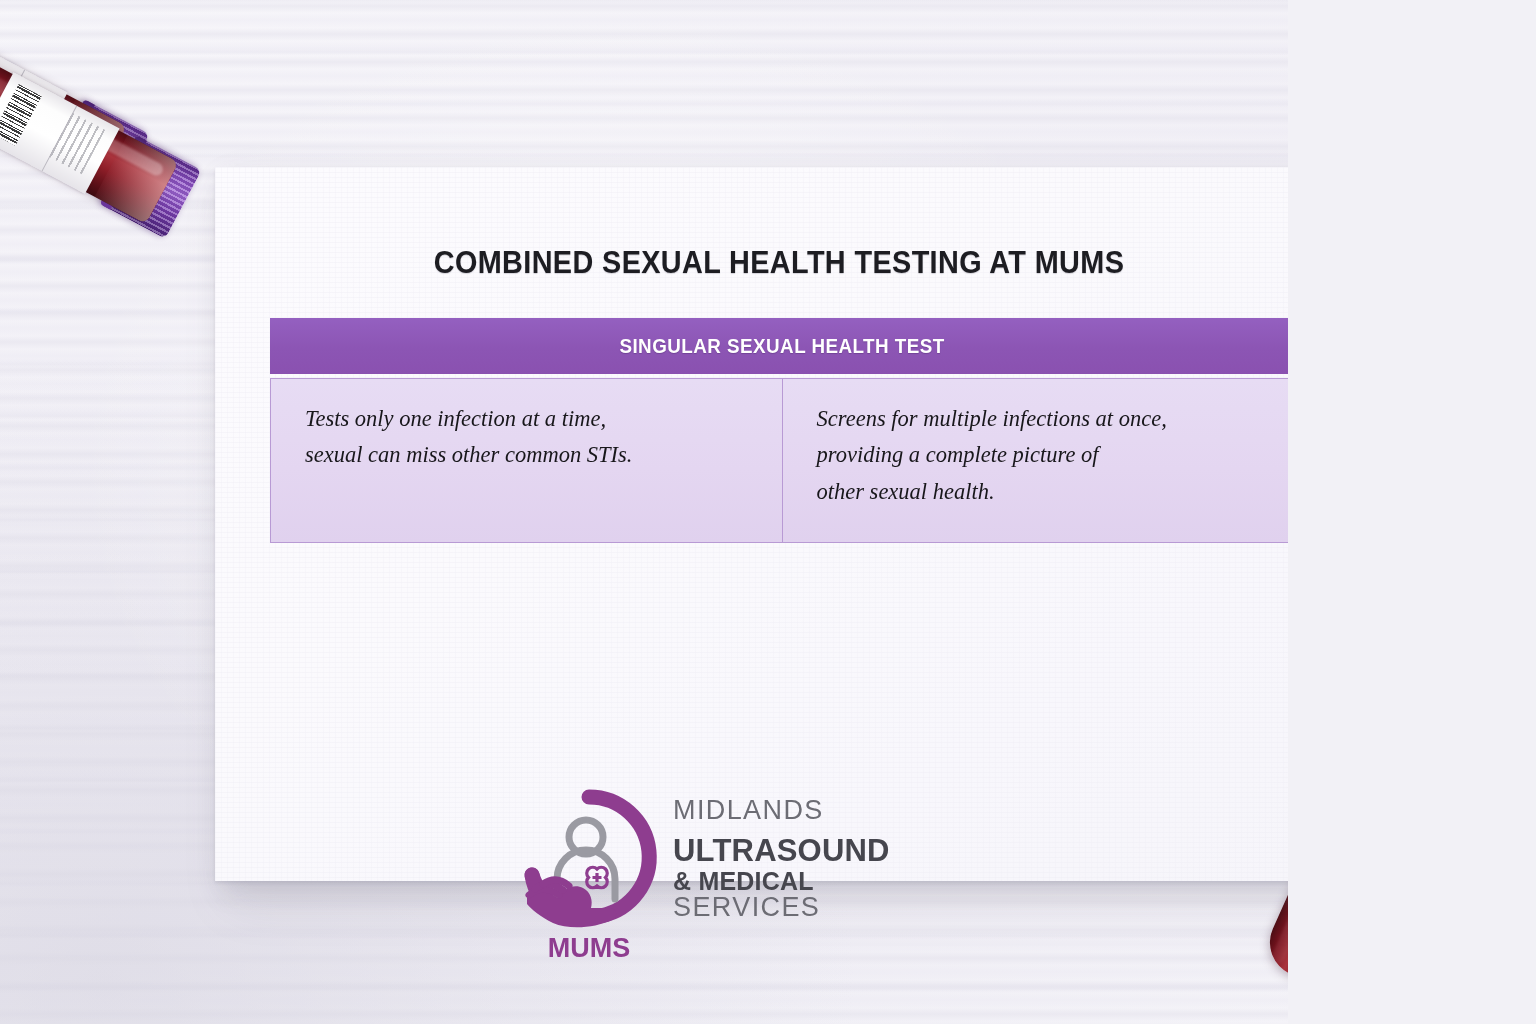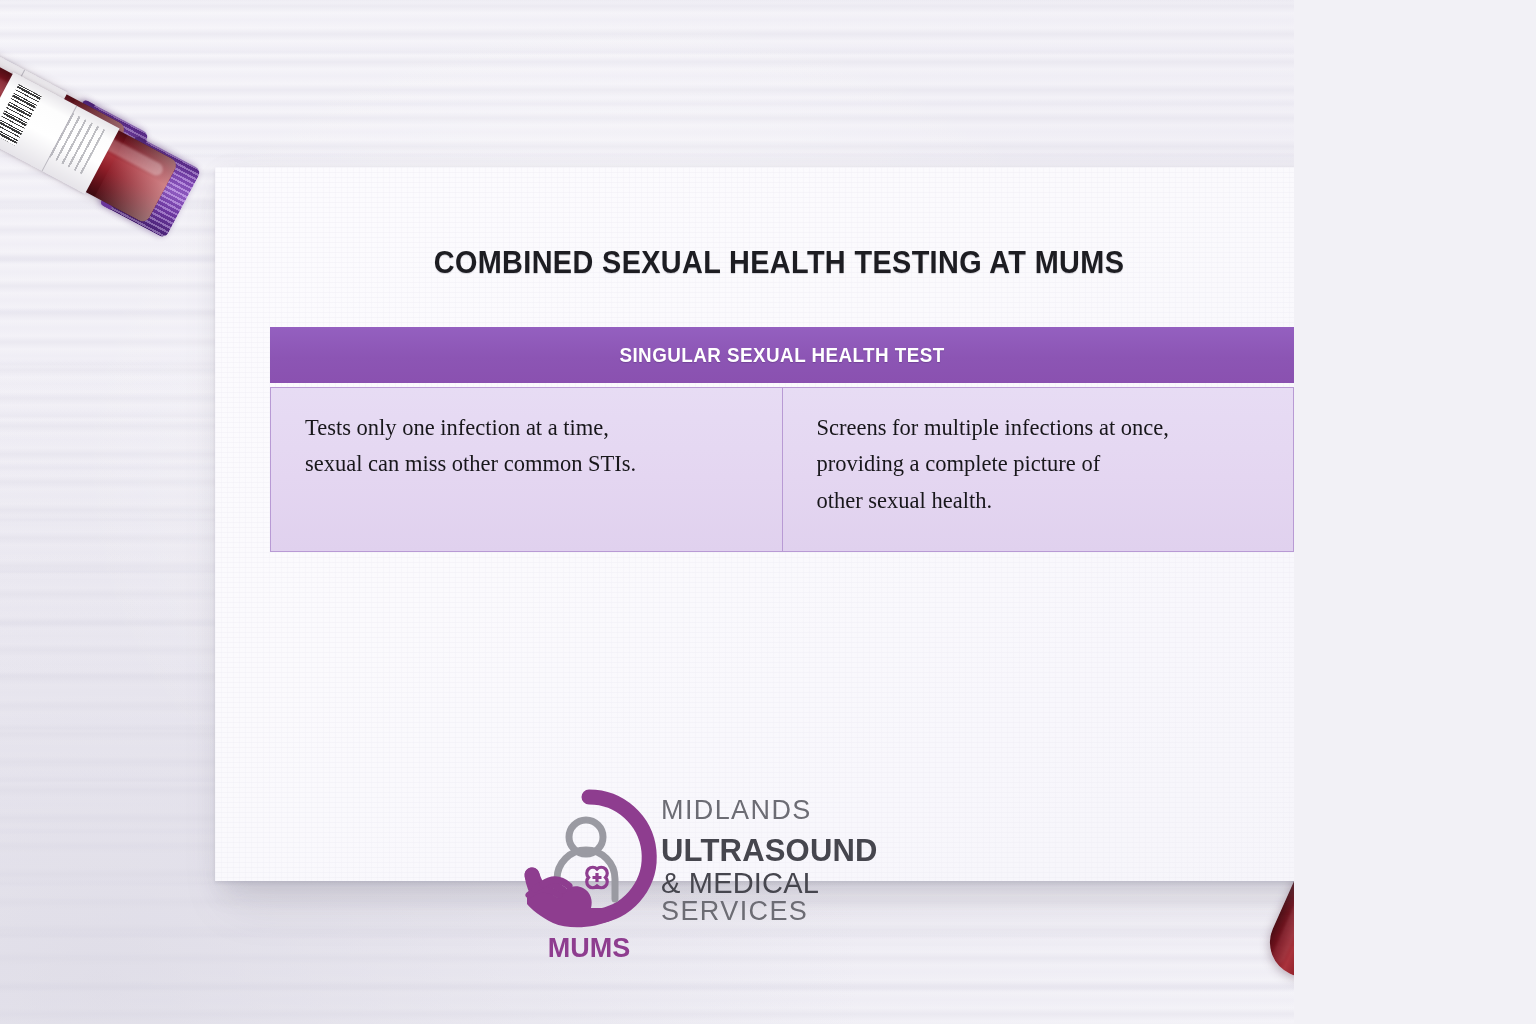--- a/index.html
+++ b/index.html
@@ -3,21 +3,21 @@
 <meta charset="utf-8">
 <style>
   html,body{margin:0;padding:0;}
   body{
     width:1536px;height:1024px;overflow:hidden;
     font-family:"Liberation Sans", sans-serif;
     background:#f2f1f6;
   }
 
   
-  #scene{position:relative;width:1288px;height:1024px;overflow:hidden;padding-left:6px;}
+  #scene{position:relative;width:1288px;height:1024px;overflow:hidden;}
 
   
   .bg{
     position:absolute;inset:0;
     background:
       repeating-linear-gradient(180deg,
         rgba(255,255,255,0.0) 0px,
         rgba(228,226,236,0.55) 6px,
         rgba(255,255,255,0.0) 13px,
         rgba(236,234,243,0.45) 20px,
@@ -56,56 +56,56 @@
   .title{
     position:absolute;left:0;right:0;top:78px;text-align:center;
     font-size:31px;font-weight:bold;letter-spacing:.4px;
     color:#1d1d22;
     font-family:"Liberation Sans", sans-serif;
     transform:scaleX(.93);
     text-shadow:0 1px 1px rgba(140,138,152,.35);
   }
 
   
-  .tbl{position:absolute;left:55px;top:160px;width:1024px;}
+  .tbl{position:absolute;left:55px;top:151px;width:1024px;}
   .thead{display:flex;gap:4px;}
   .th{
     flex:1;height:56px;line-height:56px;text-align:center;
     background:linear-gradient(180deg,#9460c0 0%,#8c55b4 55%,#8a51b0 100%);
     color:#ffffff;font-size:20px;font-weight:bold;letter-spacing:.5px;
     font-family:"Liberation Sans", sans-serif;
     transform-origin:center;
     text-shadow:0 1px 1px rgba(70,40,100,.35);
     position:relative;overflow:hidden;
   }
   .th span{display:inline-block;transform:scaleX(.94);}
   .tbody{display:flex;margin-top:4px;}
   .td{
     flex:1;min-height:165px;
     background:linear-gradient(180deg,#e7dcf4 0%,#e4d6f1 55%,#e0d1ee 100%);
     border:1px solid #b89ad4;
     padding:22px 30px 18px 34px;
     box-sizing:border-box;
     font-family:"Liberation Serif", serif;
-    font-size:22.5px;color:#18171b;line-height:1.62;
+    font-style:italic;font-size:22.5px;color:#18171b;line-height:1.62;
   }
   .td.left{border-right:none;}
   .td .ln{display:block;white-space:nowrap;}
 
   
   .tick{position:absolute;left:1180px;top:316px;width:125px;height:105px;}
 
   
   .logo{position:absolute;left:298px;top:620px;width:420px;height:175px;}
   .logo-mark{position:absolute;left:0;top:0;width:152px;height:175px;}
-  .logo-text{position:absolute;left:148px;top:10px;width:260px;
+  .logo-text{position:absolute;left:160px;top:10px;width:260px;
     font-family:"Liberation Sans", sans-serif;line-height:1.0;}
   .lt1{font-size:27px;font-weight:normal;color:#6c6c74;letter-spacing:1.4px;}
   .lt2{font-size:31px;font-weight:bold;color:#46464e;letter-spacing:.2px;margin-top:11px;}
-  .lt3{font-size:29px;font-weight:normal;color:#46464e;letter-spacing:.2px;margin-top:3px;}
+  .lt3{font-size:25px;font-weight:bold;color:#46464e;letter-spacing:.2px;margin-top:3px;}
   .lt4{font-size:27px;font-weight:normal;color:#6c6c74;letter-spacing:1.4px;}
 
   
   .tube{position:absolute;width:70px;height:300px;}
   .tube .body{
     position:absolute;left:0;top:24px;width:70px;height:276px;
     border-radius:8px 8px 34px 34px;
     background:linear-gradient(90deg,#4d0d14 0%,#7d1420 18%,#a9333c 38%,#8e1e28 58%,#5e1018 82%,#3c0a10 100%);
     box-shadow:0 3px 10px rgba(90,60,80,.35);
     overflow:hidden;

